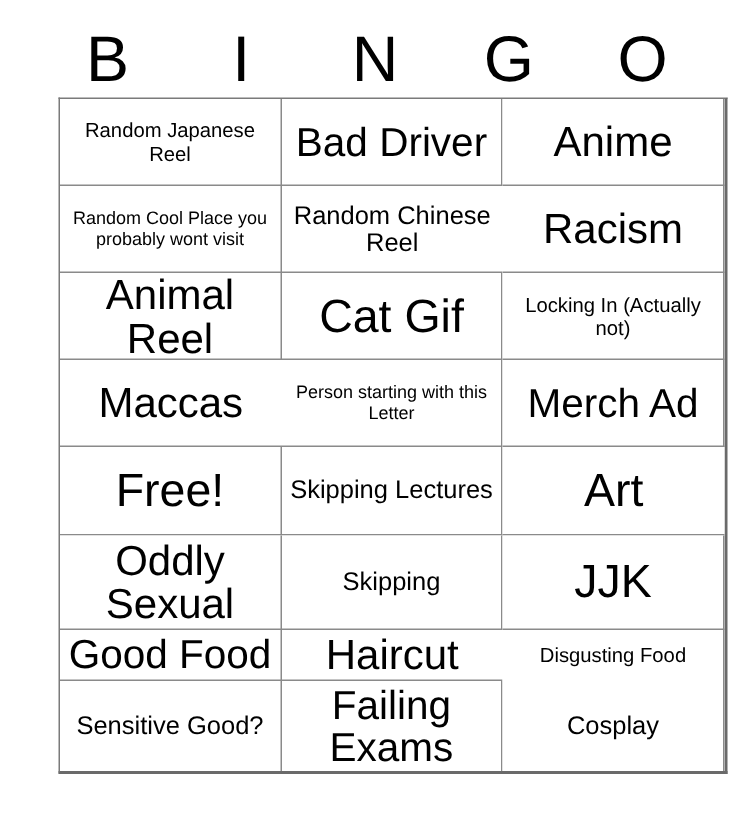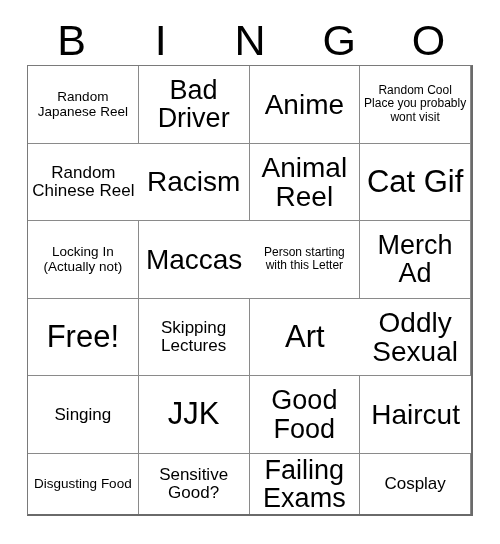--- a/index.html
+++ b/index.html
@@ -37,31 +37,31 @@
     justify-content: center;
     font-size: 43px;
     line-height: 1;
     font-weight: 400;
     letter-spacing: 0;
     color: #000;
   }
   
   #bingo-grid {
     position: absolute;
-    left: 27px;
+    left: 39px;
     top: 65px;
     width: 446px;
     height: 451px;
     box-sizing: border-box;
     border-top: 1px solid #7a7a7a;
     border-left: 1px solid #7a7a7a;
     border-right: 2px solid #6a6a6a;
     border-bottom: 2px solid #6a6a6a;
     display: grid;
-    grid-template-columns: repeat(4, 1fr);
+    grid-template-columns: repeat(3, 1fr);
     grid-template-rows: repeat(5, 1fr);
     background: #ffffff;
   }
   .bingo-cell {
     box-sizing: border-box;
     border-right: 1px solid #8a8a8a;
     border-bottom: 1px solid #8a8a8a;
     display: flex;
     align-items: center;
     justify-content: center;
@@ -151,21 +151,21 @@
       <div class="bingo-cell">
         <span class="cell-text sz-sm">Skipping Lectures</span>
       </div>
       <div class="bingo-cell">
         <span class="cell-text sz-xl">Art</span>
       </div>
       <div class="bingo-cell">
         <span class="cell-text sz-md">Oddly Sexual</span>
       </div>
       <div class="bingo-cell">
-        <span class="cell-text sz-sm">Singing</span>
+        <span class="cell-text sz-sm">Skipping</span>
       </div>
       <div class="bingo-cell">
         <span class="cell-text sz-xl">JJK</span>
       </div>
       <div class="bingo-cell">
         <span class="cell-text sz-lg">Good Food</span>
       </div>
       <div class="bingo-cell">
         <span class="cell-text sz-md">Haircut</span>
       </div>

